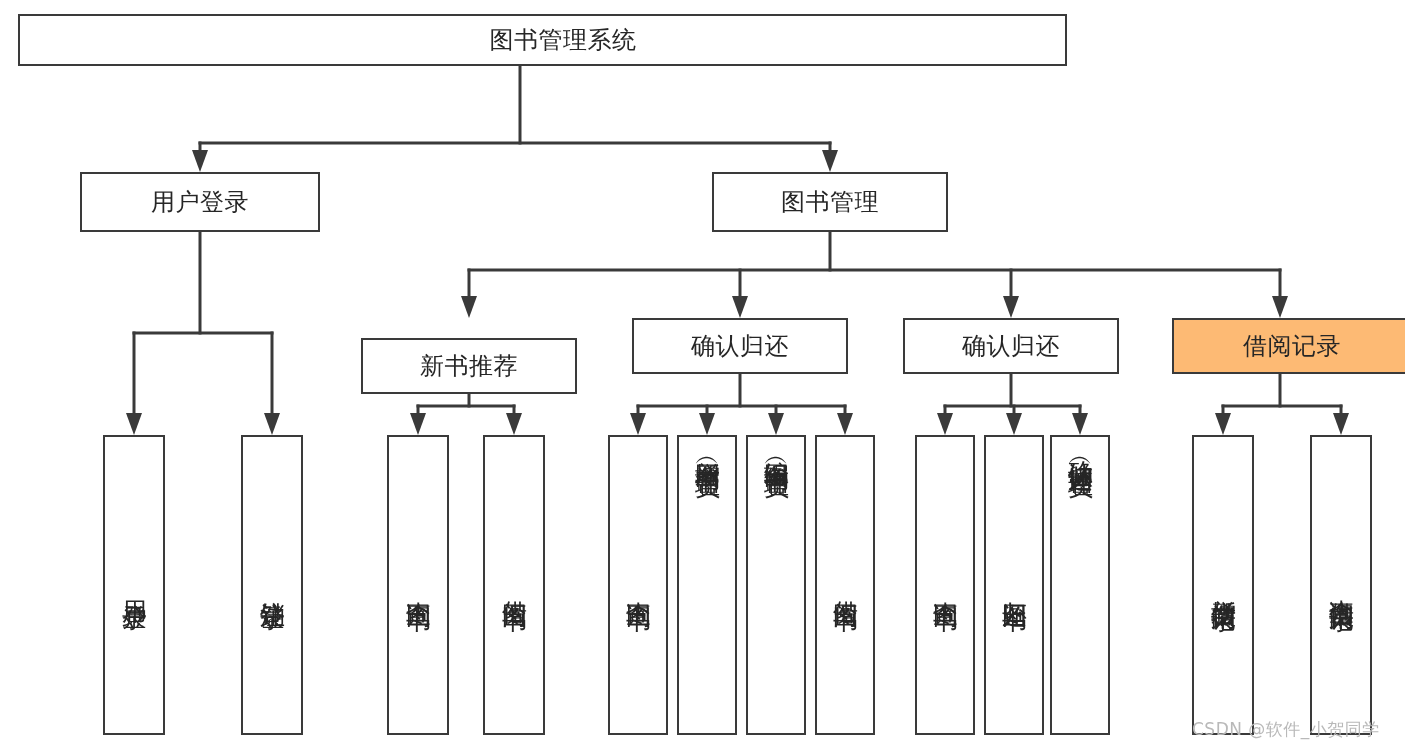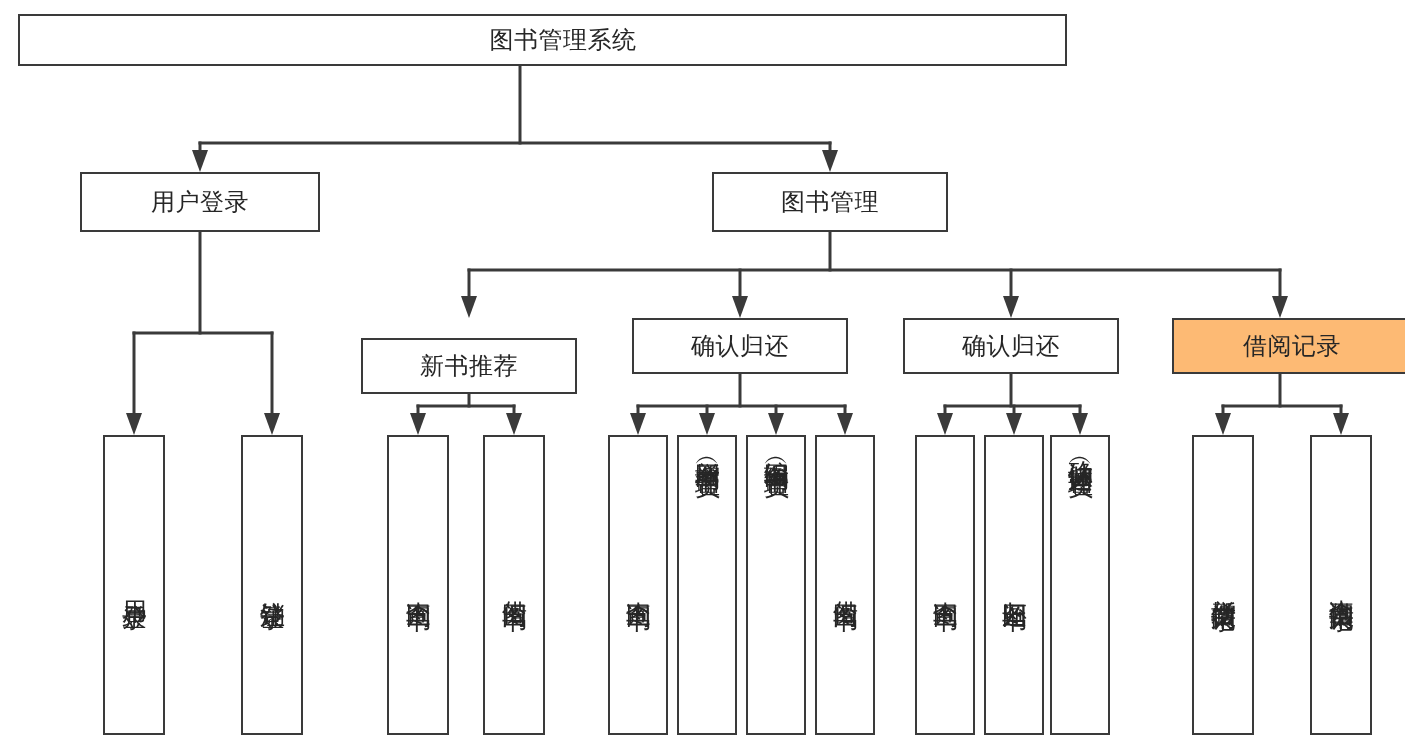--- a/index.html
+++ b/index.html
@@ -235,14 +235,15 @@
           <span class="node-label-v" style="color: rgb(38, 38, 38);">新增借阅记录</span>
         </div>
       </div>
       <div class="node-box leaf" style="left: 1310px; top: 435px; width: 62px; height: 300px; border-color: rgb(58, 58, 58); background: rgb(255, 255, 255);">
         <div class="leaf-inner">
           <span class="node-label-v" style="color: rgb(38, 38, 38);">查询借阅记录</span>
         </div>
       </div>
     </div>
 
+  <div class="watermark" style="left: 1192px; top: 718px; color: rgb(185, 185, 185);">CSDN @软件_小贺同学</div>
 
 </div>
 
 </body></html>

